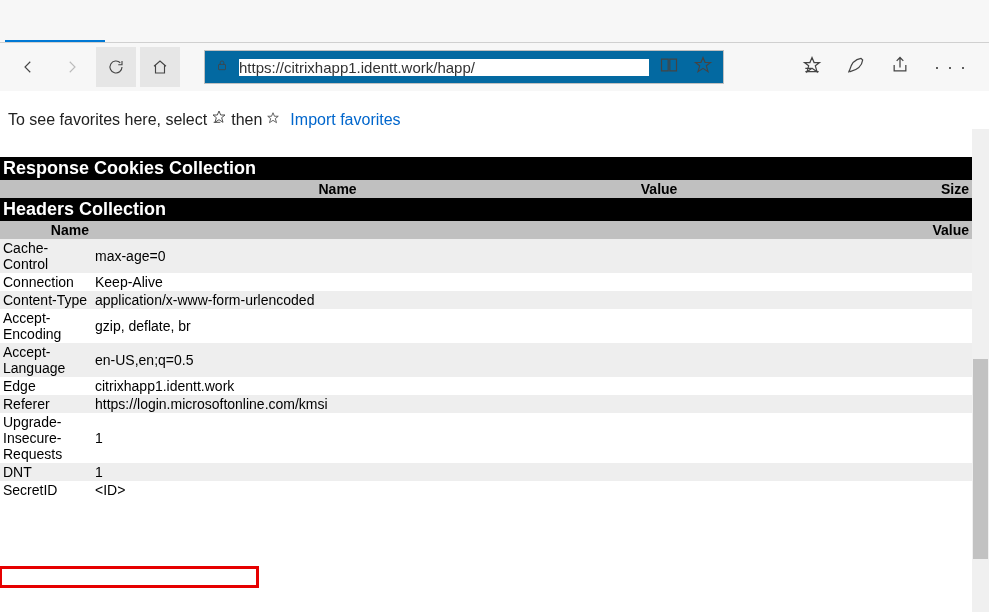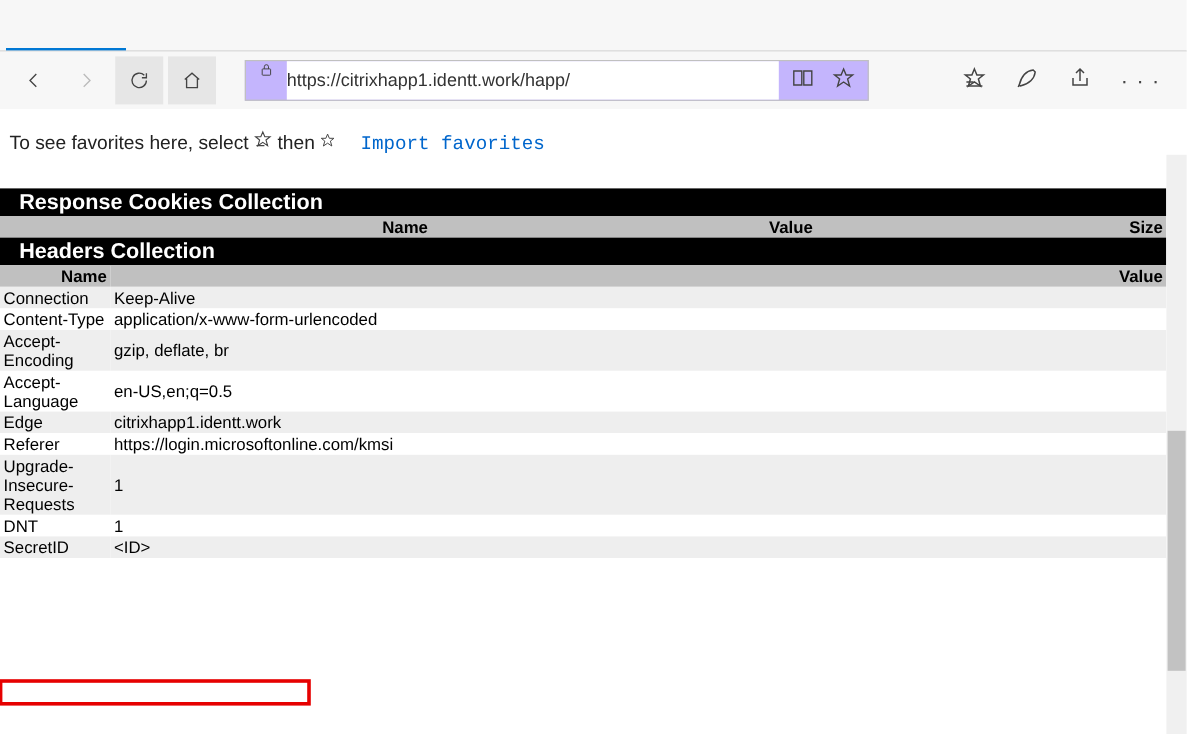--- a/index.html
+++ b/index.html
@@ -7,40 +7,40 @@
   
   
   .tab-strip { height: 43px; background: #f7f7f7; border-bottom: 1px solid #d0d0d0; display: flex; align-items: flex-end; }
   .tab-active-indicator { width: 100px; height: 2px; background: #0078d4; margin-left: 5px; }
   .toolbar { height: 48px; background: #f7f7f7; display: flex; align-items: center; padding: 0 8px; gap: 4px; }
   .toolbar .btn { width: 40px; height: 40px; display: flex; align-items: center; justify-content: center; color: #333; background: transparent; }
   .toolbar .btn.square { background: #e6e6e6; }
   .toolbar .btn svg { width: 18px; height: 18px; stroke: #444; fill: none; stroke-width: 1.5; }
   .toolbar .btn.dim svg { stroke: #bbb; }
   .addr-wrap { flex: 1; display: flex; align-items: center; margin: 0 20px; }
-  .addr { flex: 1; height: 34px; border: 1px solid #c0c0c0; background: #c4b5fd; display: flex; padding: 0 10px; gap: 10px; max-width: 520px; }
+  .addr { flex: 1; height: 34px; border: 1px solid #c0c0c0; background: #0369a1; display: flex; align-items: center; padding: 0 10px; gap: 10px; max-width: 520px; }
   .addr .lock { color: #777; }
   .addr input { flex: 1; border: none; outline: none; font-size: 15px; color: #333; font-family: inherit; }
   .addr .right-icons { display: flex; gap: 14px; align-items: center; }
   .right-tools { display: flex; align-items: center; gap: 24px; padding-right: 14px; }
   .right-tools svg { width: 20px; height: 20px; stroke: #444; fill: none; stroke-width: 1.5; }
   .dots { font-size: 18px; color: #444; letter-spacing: 1px; }
   
   .fav-bar { height: 38px; display: flex; align-items: flex-end; padding: 0 8px; font-size: 16px; color: #222; background: #fff; white-space: nowrap; overflow: hidden; }
   .fav-bar .star-outline { margin: 0 4px; }
-  .fav-bar a { color: #0066cc; margin-left: 16px; cursor: pointer; font-family: Liberation Mono, monospace; }
+  .fav-bar a { color: #0066cc; margin-left: 6px; cursor: pointer; }
   
   .content-wrap { display: flex; height: calc(612px - 43px - 48px - 38px); }
   .content { flex: 1; overflow: hidden; position: relative; background: #fff; padding: 0; }
   .scrollbar { width: 17px; background: #f0f0f0; position: relative; }
   .scrollbar .thumb { position: absolute; left: 1px; right: 1px; top: 230px; height: 200px; background: #c2c2c2; }
   
   
   .section { width: 100%; }
-  .section-title { background: #000; color: #fff; font-weight: bold; font-size: 18px; padding: 1px 16px; font-family: Arial, sans-serif; }
+  .section-title { background: #000; color: #fff; font-weight: bold; font-size: 18px; padding: 1px 3px; font-family: Arial, sans-serif; }
   table { width: 100%; border-collapse: collapse; font-size: 14px; font-family: Verdana, Arial, sans-serif; }
   table thead th { background: #c0c0c0; color: #000; font-weight: bold; text-align: right; padding: 1px 3px; font-size: 14px; }
   table.cookies thead th:nth-child(1) { width: 37%; }
   table.cookies thead th:nth-child(2) { width: 33%; }
   table.headers thead th:nth-child(1) { width: 92px; }
   table tbody td { padding: 1px 3px; vertical-align: middle; }
   table tbody tr:nth-child(odd) td { background: #eeeeee; }
   table tbody tr:nth-child(even) td { background: #ffffff; }
   .hl { position: absolute; border: 3px solid #e60000; pointer-events: none; }
   
@@ -156,20 +156,24 @@
       <div class="section-title">Headers Collection</div>
       <table class="headers">
         <thead>
             <tr>
           <th>Name</th>
           <th>Value</th>
         </tr>
           </thead>
         <tbody id="headers-body">
             <tr>
+              <td>Cache-Control</td>
+              <td>max-age=0</td>
+            </tr>
+            <tr>
               <td>Connection</td>
               <td>Keep-Alive</td>
             </tr>
             <tr>
               <td>Content-Type</td>
               <td>application/x-www-form-urlencoded</td>
             </tr>
             <tr>
               <td>Accept-Encoding</td>
               <td>gzip, deflate, br</td>

